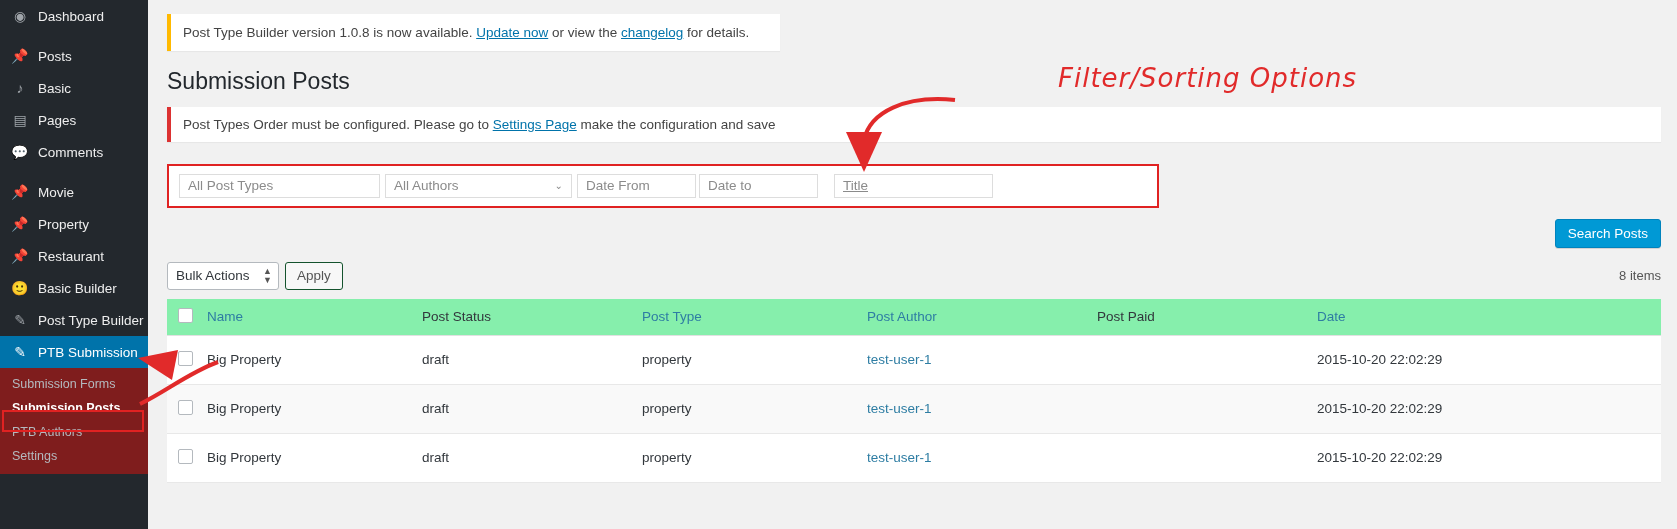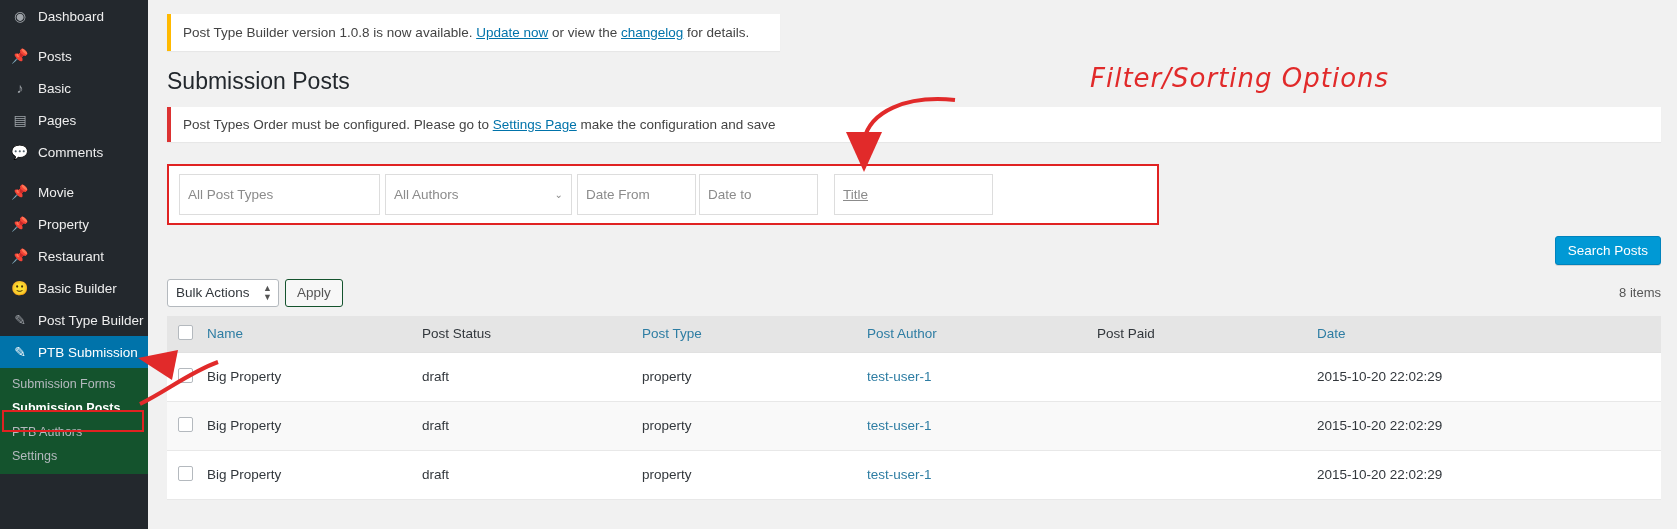--- a/index.html
+++ b/index.html
@@ -25,21 +25,21 @@
   }
   .menu-item .ico {
     width: 20px; min-width: 20px; height: 20px;
     margin-right: 8px; display: flex;
     align-items: center; justify-content: center;
     color: #a0a5aa; font-size: 14px; line-height: 1;
   }
   .menu-item.current { background: #0073aa; color: #fff; }
   .menu-item.current .ico { color: #fff; }
   .menu-label { font-size: 13.5px; }
-  .submenu { background: #14532d; padding: 4px 0 6px 0; }
+  .submenu { background: #7f1d1d; padding: 4px 0 6px 0; }
   .submenu-item {
     padding: 5px 0 5px 12px;
     font-size: 12.5px; color: #b4b9be; white-space: nowrap;
   }
   .submenu-item.active { color: #fff; font-weight: bold; }
   .menu-gap { height: 8px; }
 
   
   .subhighlight {
     position: absolute; left: 2px; top: 410px;
@@ -71,21 +71,21 @@
   .notice-err a { color: #0073aa; text-decoration: underline; }
 
   
   .filter-wrap {
     position: relative; margin-top: 22px;
     width: 992px; border: 2px solid #e02222;
     background: #fff; padding: 8px 10px;
     display: flex; align-items: center; gap: 0;
   }
   .filter-wrap .fld {
-    height: 41px; border: 1px solid #ddd; background: #fff;
+    height: 24px; border: 1px solid #ddd; background: #fff;
     font-size: 13.5px; color: #8b8b8b; padding: 0 8px;
     display: flex; align-items: center;
     font-family: "Liberation Sans", sans-serif;
   }
   .f-posttypes { width: 201px; }
   .f-statuses  { width: 197px; margin-left: 3px; }
   .f-authors   { width: 187px; margin-left: 5px; color: #32373c;
                  justify-content: space-between; }
   .f-datefrom  { width: 119px; margin-left: 5px; }
   .f-dateto    { width: 119px; margin-left: 3px; }
@@ -118,21 +118,21 @@
     border-radius: 3px; font-size: 13.5px; color: #555;
     padding: 0 11px; display: flex; align-items: center; cursor: pointer;
     font-family: "Liberation Sans", sans-serif;
   }
   .items-count { font-size: 13px; color: #555; }
 
   
   table.wp-list { width: 1494px; border-collapse: collapse; margin-top: 9px; background: #fff; }
   table.wp-list thead th {
     text-align: left; font-weight: 400; font-size: 13.5px;
-    color: #32373c; padding: 9px 0 9px 0; background: #e5e5e5;
+    color: #32373c; padding: 9px 0 9px 0; background: #86efac;
     border-bottom: 1px solid #e1e1e1; vertical-align: middle;
   }
   table.wp-list thead th.sortable { color: #2e7da3; }
   table.wp-list tbody td {
     font-size: 13.5px; color: #32373c; padding: 15px 0 15px 0;
     border-bottom: 1px solid #e8e8e8; vertical-align: middle; background: #fff;
   }
   table.wp-list tbody tr:nth-child(even) td { background: #f9f9f9; }
   td.cb, th.cb { width: 40px; padding-left: 11px !important; }
   .chk {
@@ -142,21 +142,21 @@
   .col-name   { width: 215px; }
   .col-status { width: 220px; }
   .col-type   { width: 225px; }
   .col-author { width: 230px; }
   .col-paid   { width: 220px; }
   .col-date   { width: auto; }
   a.rowlink { color: #2e7da3; text-decoration: none; }
 
   
   .annot-text {
-    position: absolute; left: 942px; top: 63px;
+    position: absolute; left: 910px; top: 63px;
     font-family: "DejaVu Sans", sans-serif;
     font-size: 26px; color: #e12a2a; white-space: nowrap;
     font-style: italic; letter-spacing: 1px;
   }
   .annot-svg { position: absolute; left: 0; top: 0; pointer-events: none; }
 </style>
 </head>
 <body>
 
 <div id="root">

